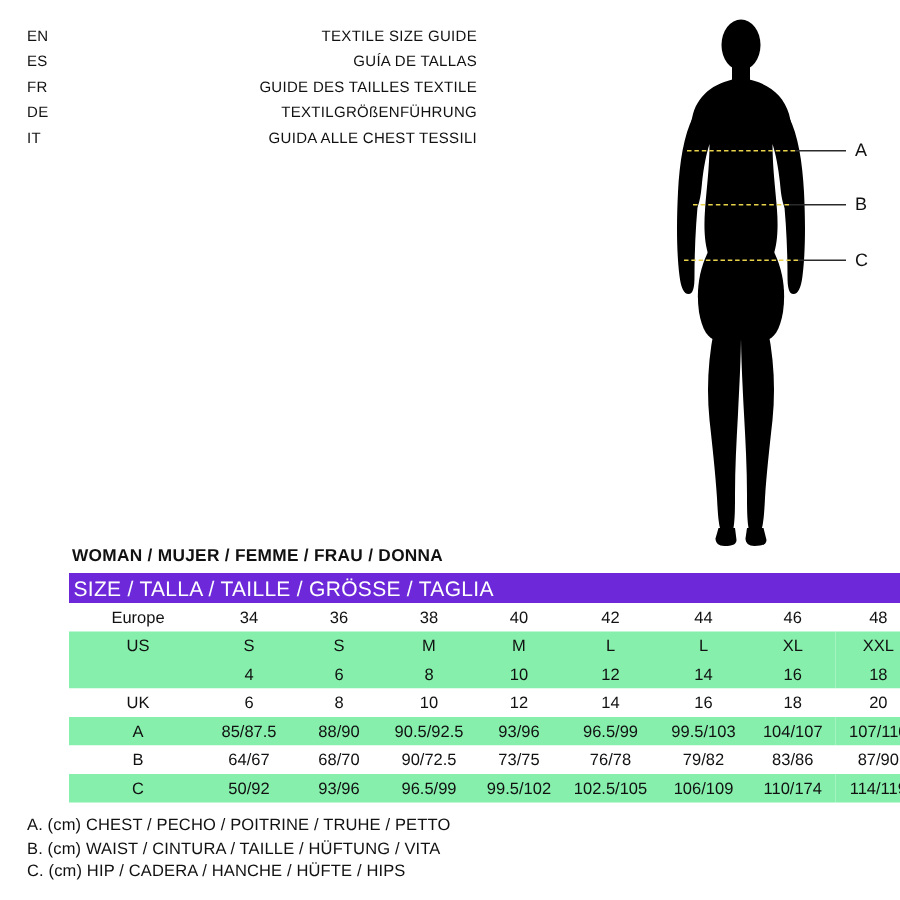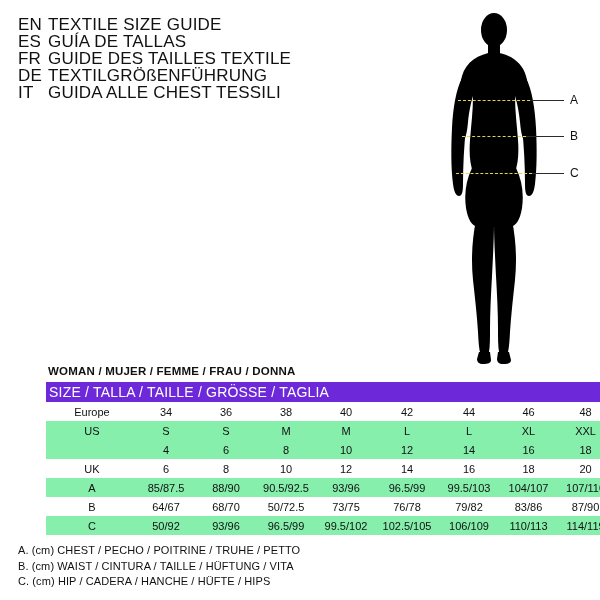--- a/index.html
+++ b/index.html
@@ -20,22 +20,23 @@
   .lang-block {
     position: absolute;
     top: 16px;
     left: 18px;
     width: 300px;
   }
   .lang-row {
     display: flex;
     align-items: baseline;
     line-height: 17px;
-    font-size: 17px;
+    font-size: 10px;
     letter-spacing: 0.2px;
+    justify-content: space-between;
   }
   .lang-code {
     width: 30px;
     flex: 0 0 30px;
     color: #111;
   }
   .lang-title {
     color: #111;
   }
 
@@ -312,37 +313,37 @@
         <td>96.5/99</td>
         <td>99.5/103</td>
         <td>104/107</td>
         <td>107/110</td>
       </tr>
 
       <tr class="plain">
         <td class="row-head-cell">B</td>
         <td>64/67</td>
         <td>68/70</td>
-        <td>50/72.5</td>
+        <td>90/72.5</td>
         <td>73/75</td>
         <td>76/78</td>
         <td>79/82</td>
         <td>83/86</td>
         <td>87/90</td>
       </tr>
 
       <tr class="shade">
         <td class="row-head-cell">C</td>
         <td>50/92</td>
         <td>93/96</td>
         <td>96.5/99</td>
         <td>99.5/102</td>
         <td>102.5/105</td>
         <td>106/109</td>
-        <td>110/113</td>
+        <td>110/174</td>
         <td>114/119</td>
       </tr>
     </tbody>
   </table>
 </div>
 
 <div class="footnotes">
   <div class="footnote">A. (cm) CHEST / PECHO / POITRINE / TRUHE / PETTO</div>
   <div class="footnote">B. (cm) WAIST / CINTURA / TAILLE / HÜFTUNG / VITA</div>
   <div class="footnote">C. (cm) HIP / CADERA / HANCHE / HÜFTE / HIPS</div>

